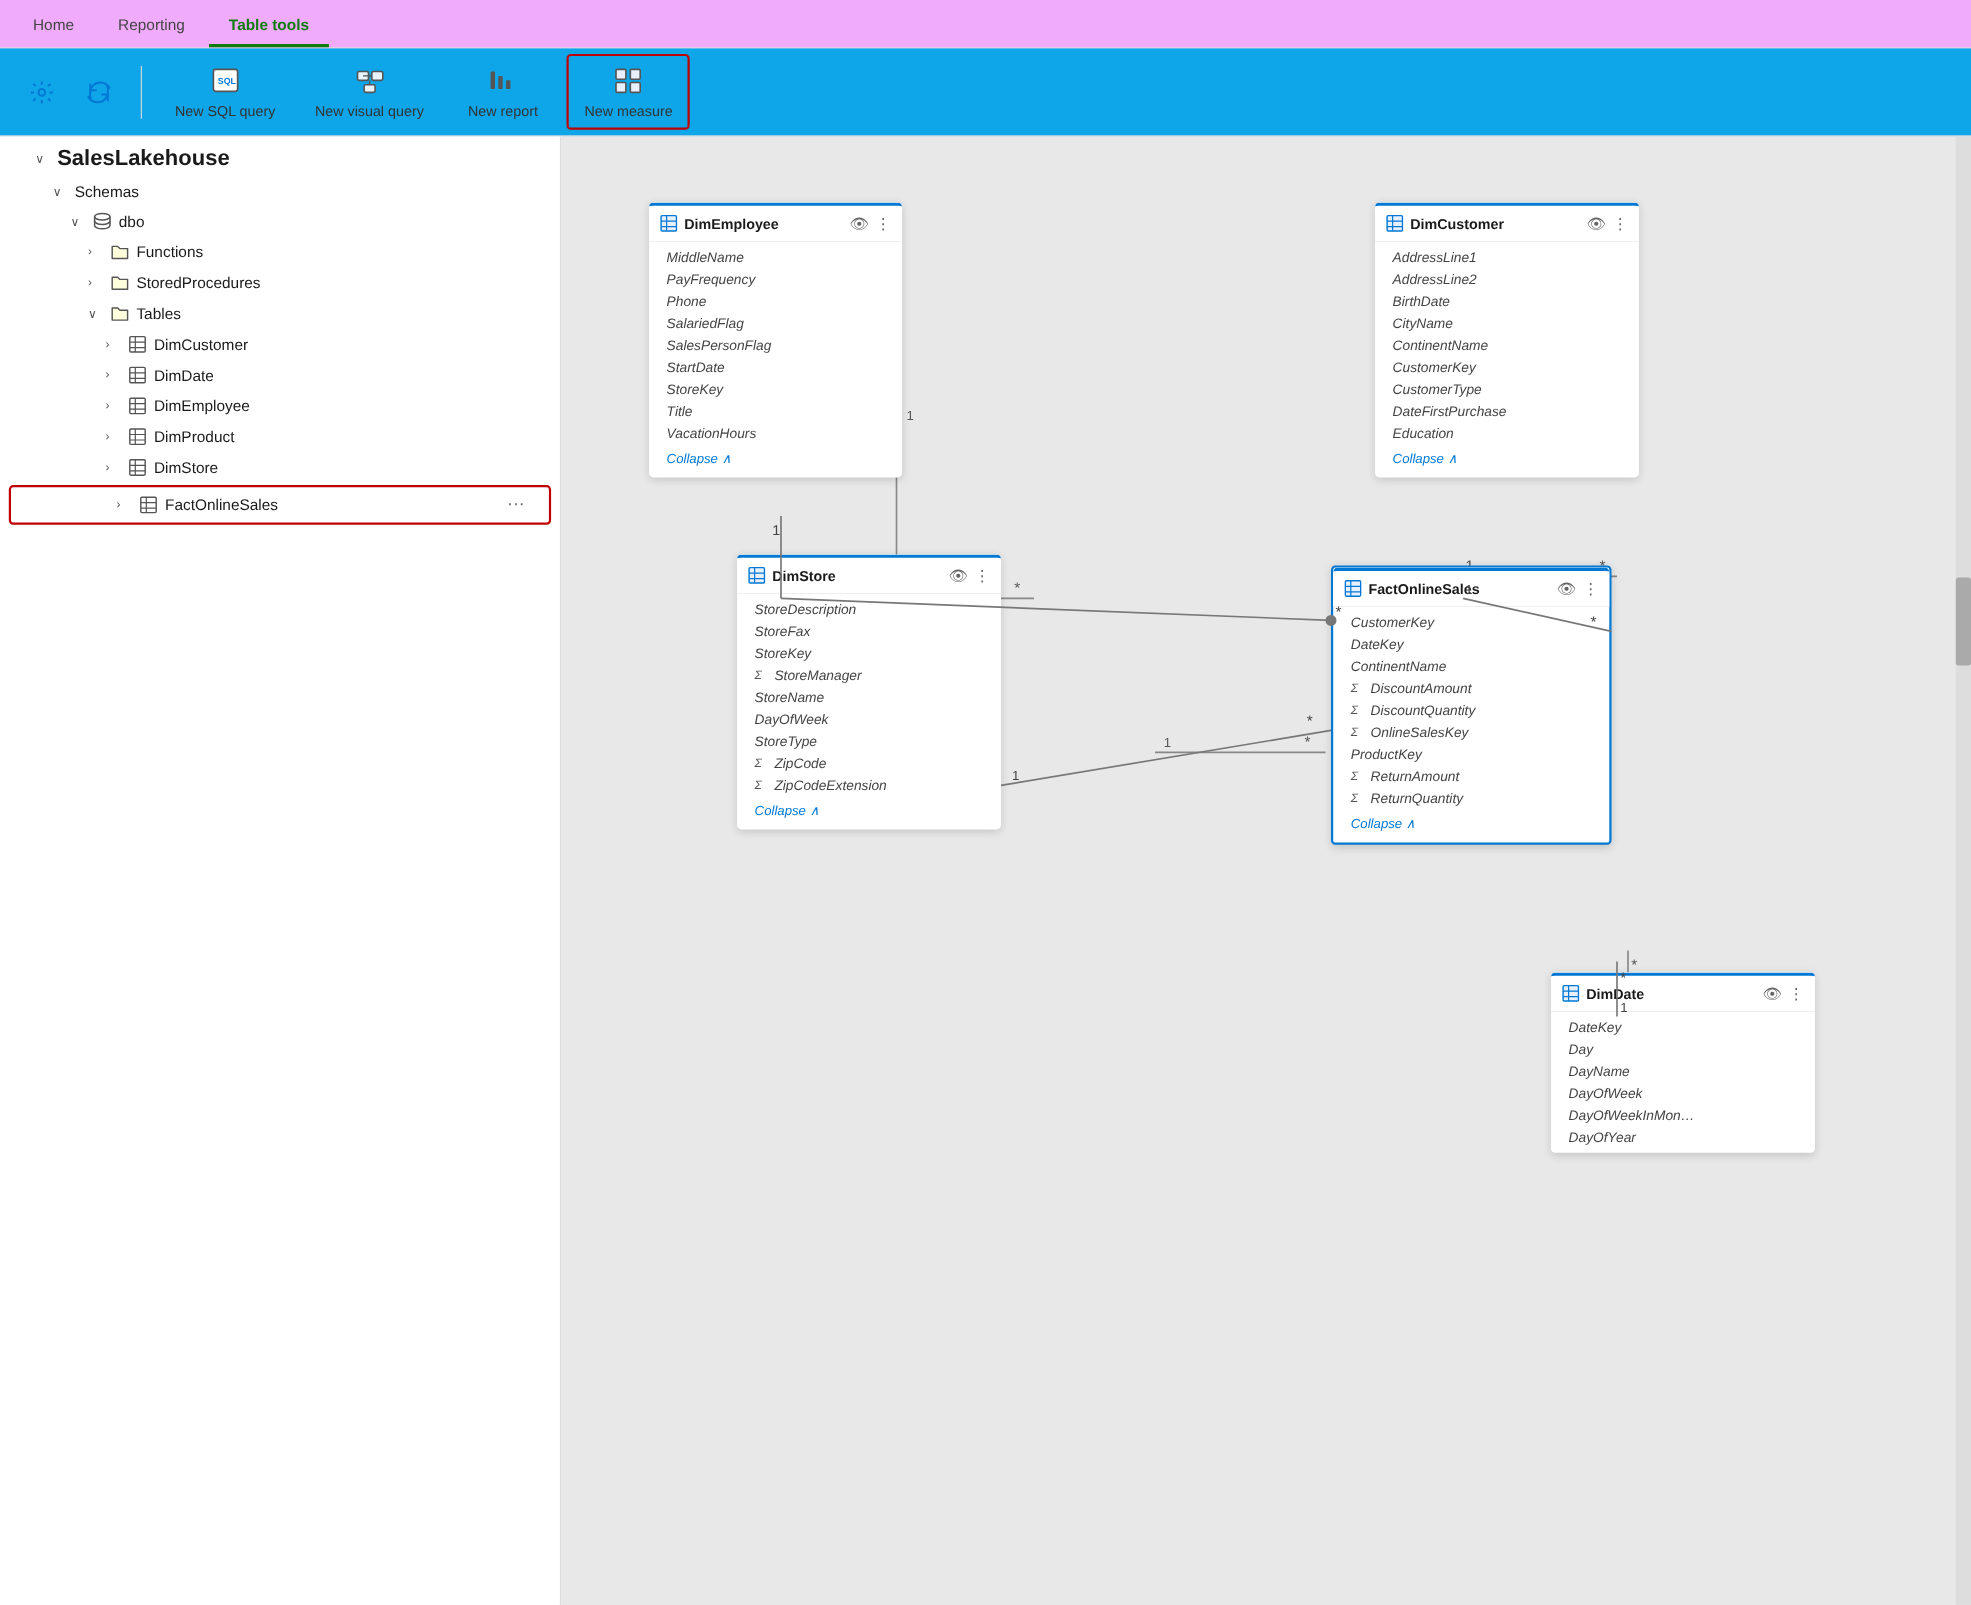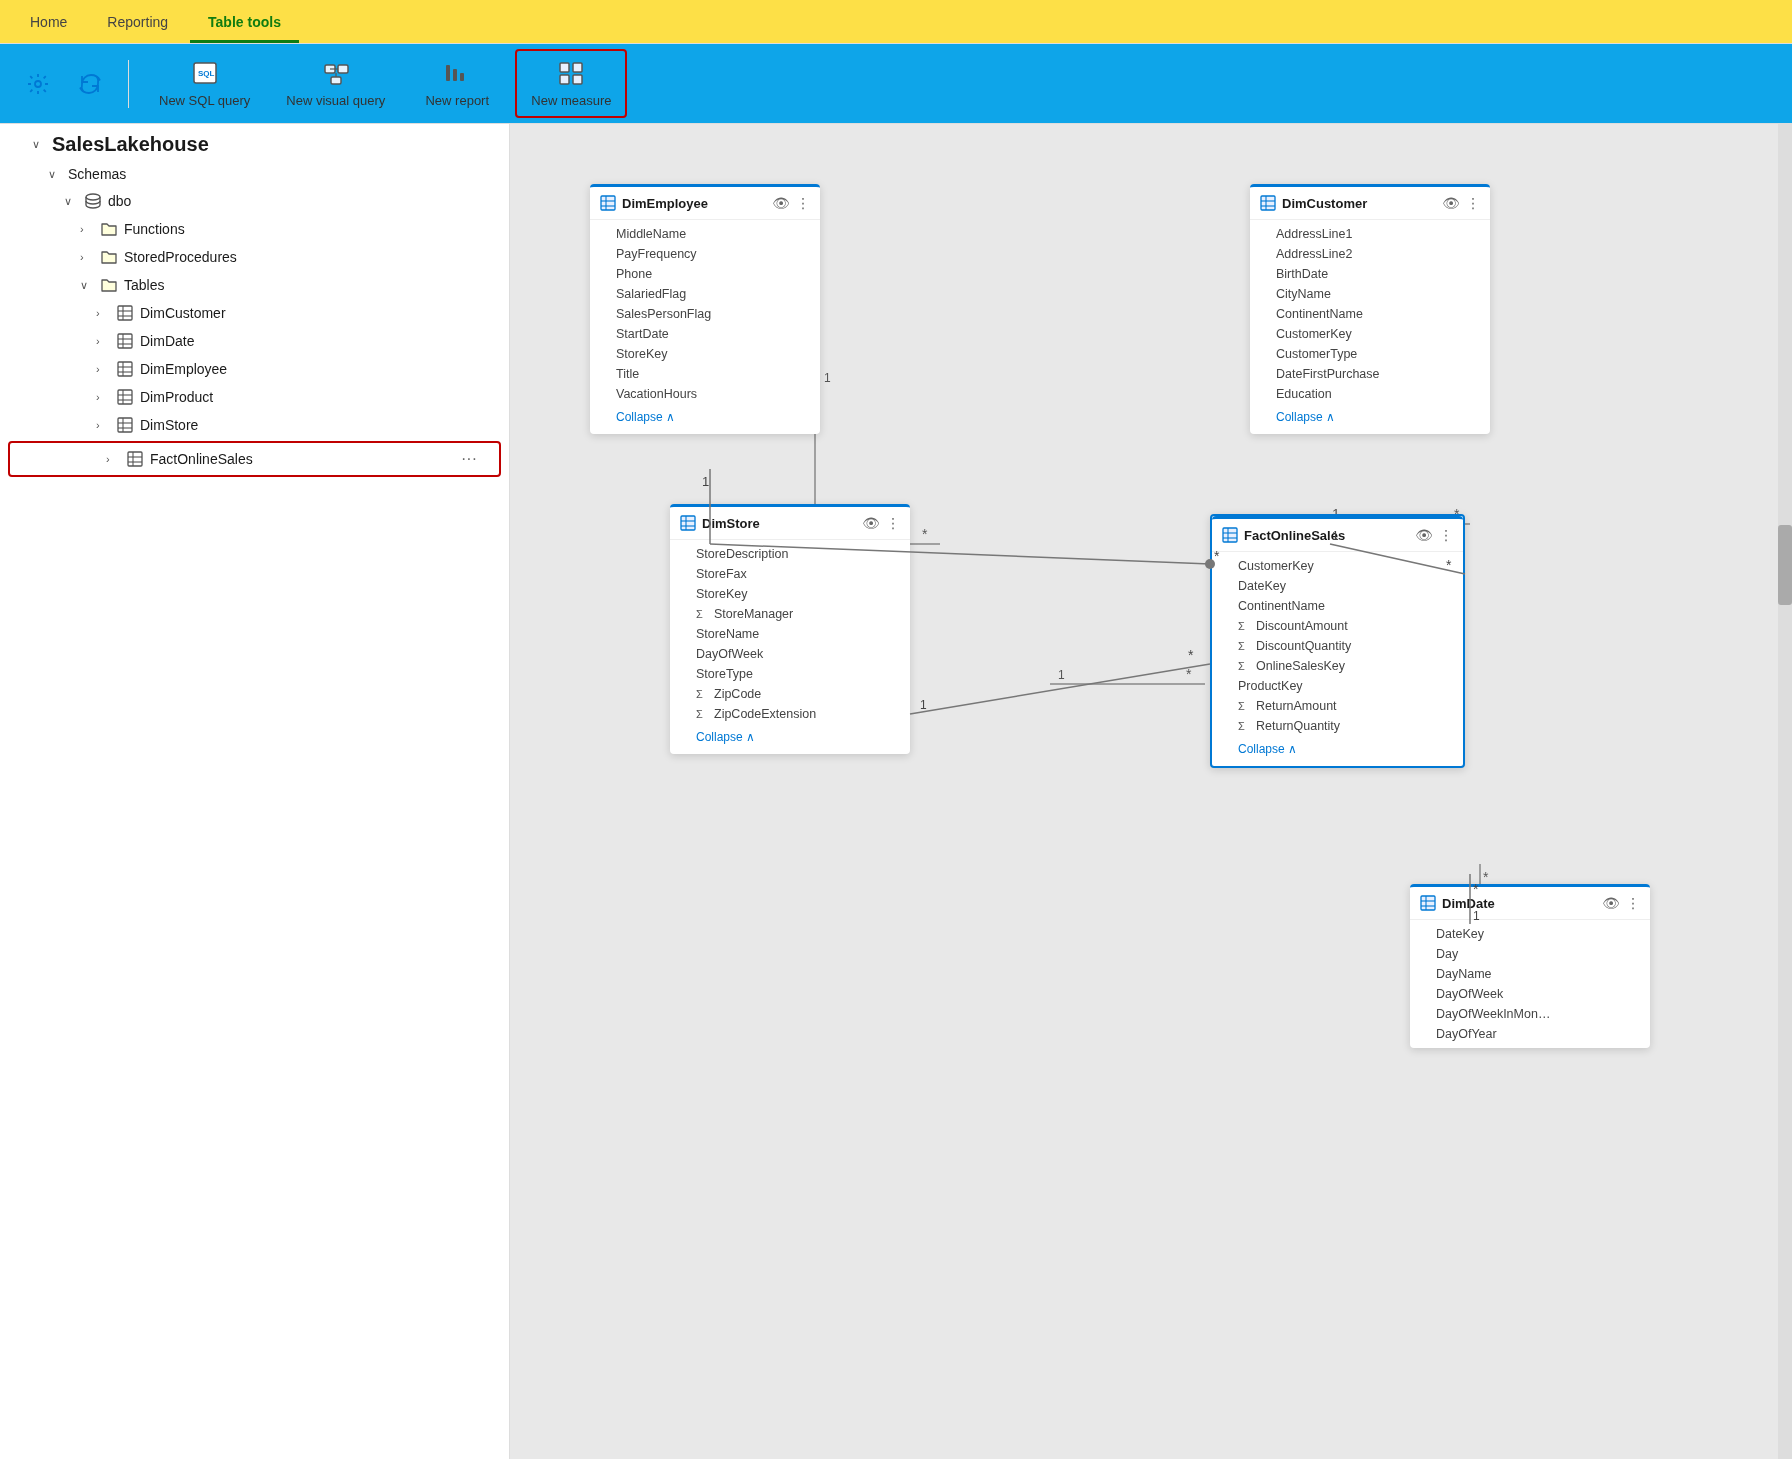--- a/index.html
+++ b/index.html
@@ -1,21 +1,21 @@
 <!DOCTYPE html>
 <html><head>
   <meta charset="utf-8">
   <style>
     * { box-sizing: border-box; margin: 0; padding: 0; }
     body { font-family: 'Segoe UI', Arial, sans-serif; font-size: 13px; background: #f5f5f5; overflow: hidden; width: 1792px; height: 1459px; }
 
     
     .nav-tabs {
       display: flex;
-      background: #fde047;
+      background: #f0abfc;
       border-bottom: 1px solid #ddd;
       padding: 0 12px;
       height: 44px;
       align-items: flex-end;
     }
     .nav-tab {
       padding: 10px 18px;
       cursor: pointer;
       font-size: 14px;
       color: #444;
@@ -182,21 +182,22 @@
       align-items: center;
       gap: 6px;
     }
     .db-card-actions {
       display: flex;
       gap: 6px;
       color: #666;
       font-size: 14px;
     }
     .db-card-body {
-      padding: 4px 14px;
+      padding: 4px 4px;
+      font-style: italic;
     }
     .db-card-field {
       padding: 3px 12px;
       color: #444;
       display: flex;
       align-items: center;
       gap: 6px;
       font-size: 12.5px;
     }
     .db-card-field .sigma { color: #555; font-size: 11px; width: 12px; }

